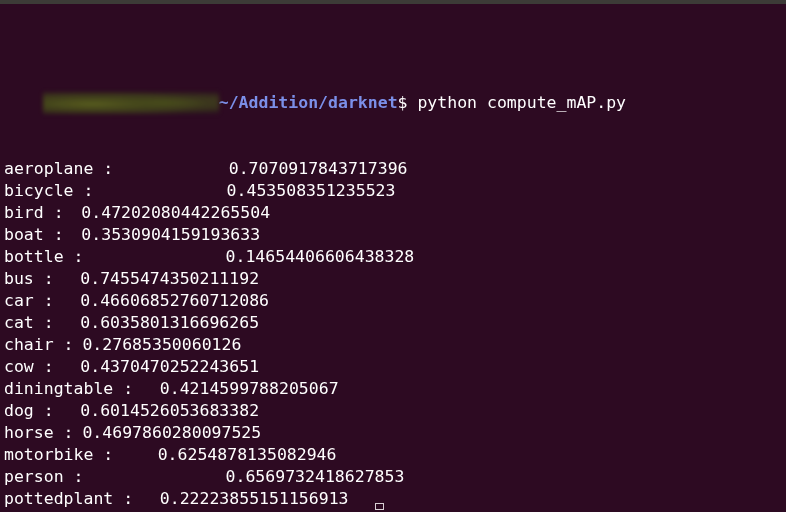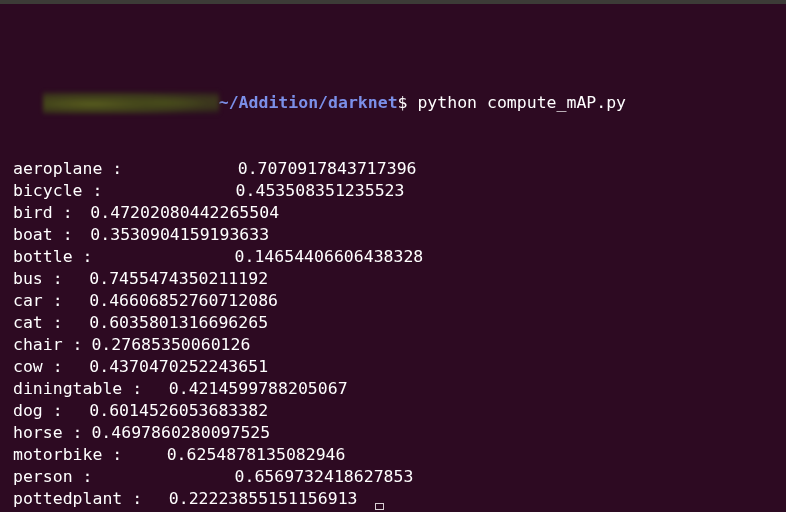--- a/index.html
+++ b/index.html
@@ -37,21 +37,21 @@
     line-height: 22px;
     letter-spacing: 0;
     white-space: pre;
     padding: 0;
     box-sizing: border-box;
   }
 
   .line {
     height: 22px;
     line-height: 22px;
-    padding-left: 13px;
+    padding-left: 4px;
     white-space: pre;
     font-variant-ligatures: none;
   }
 
   
   #prompt-line {
     position: relative;
     height: 22px;
     line-height: 22px;
     padding-left: 3px;

